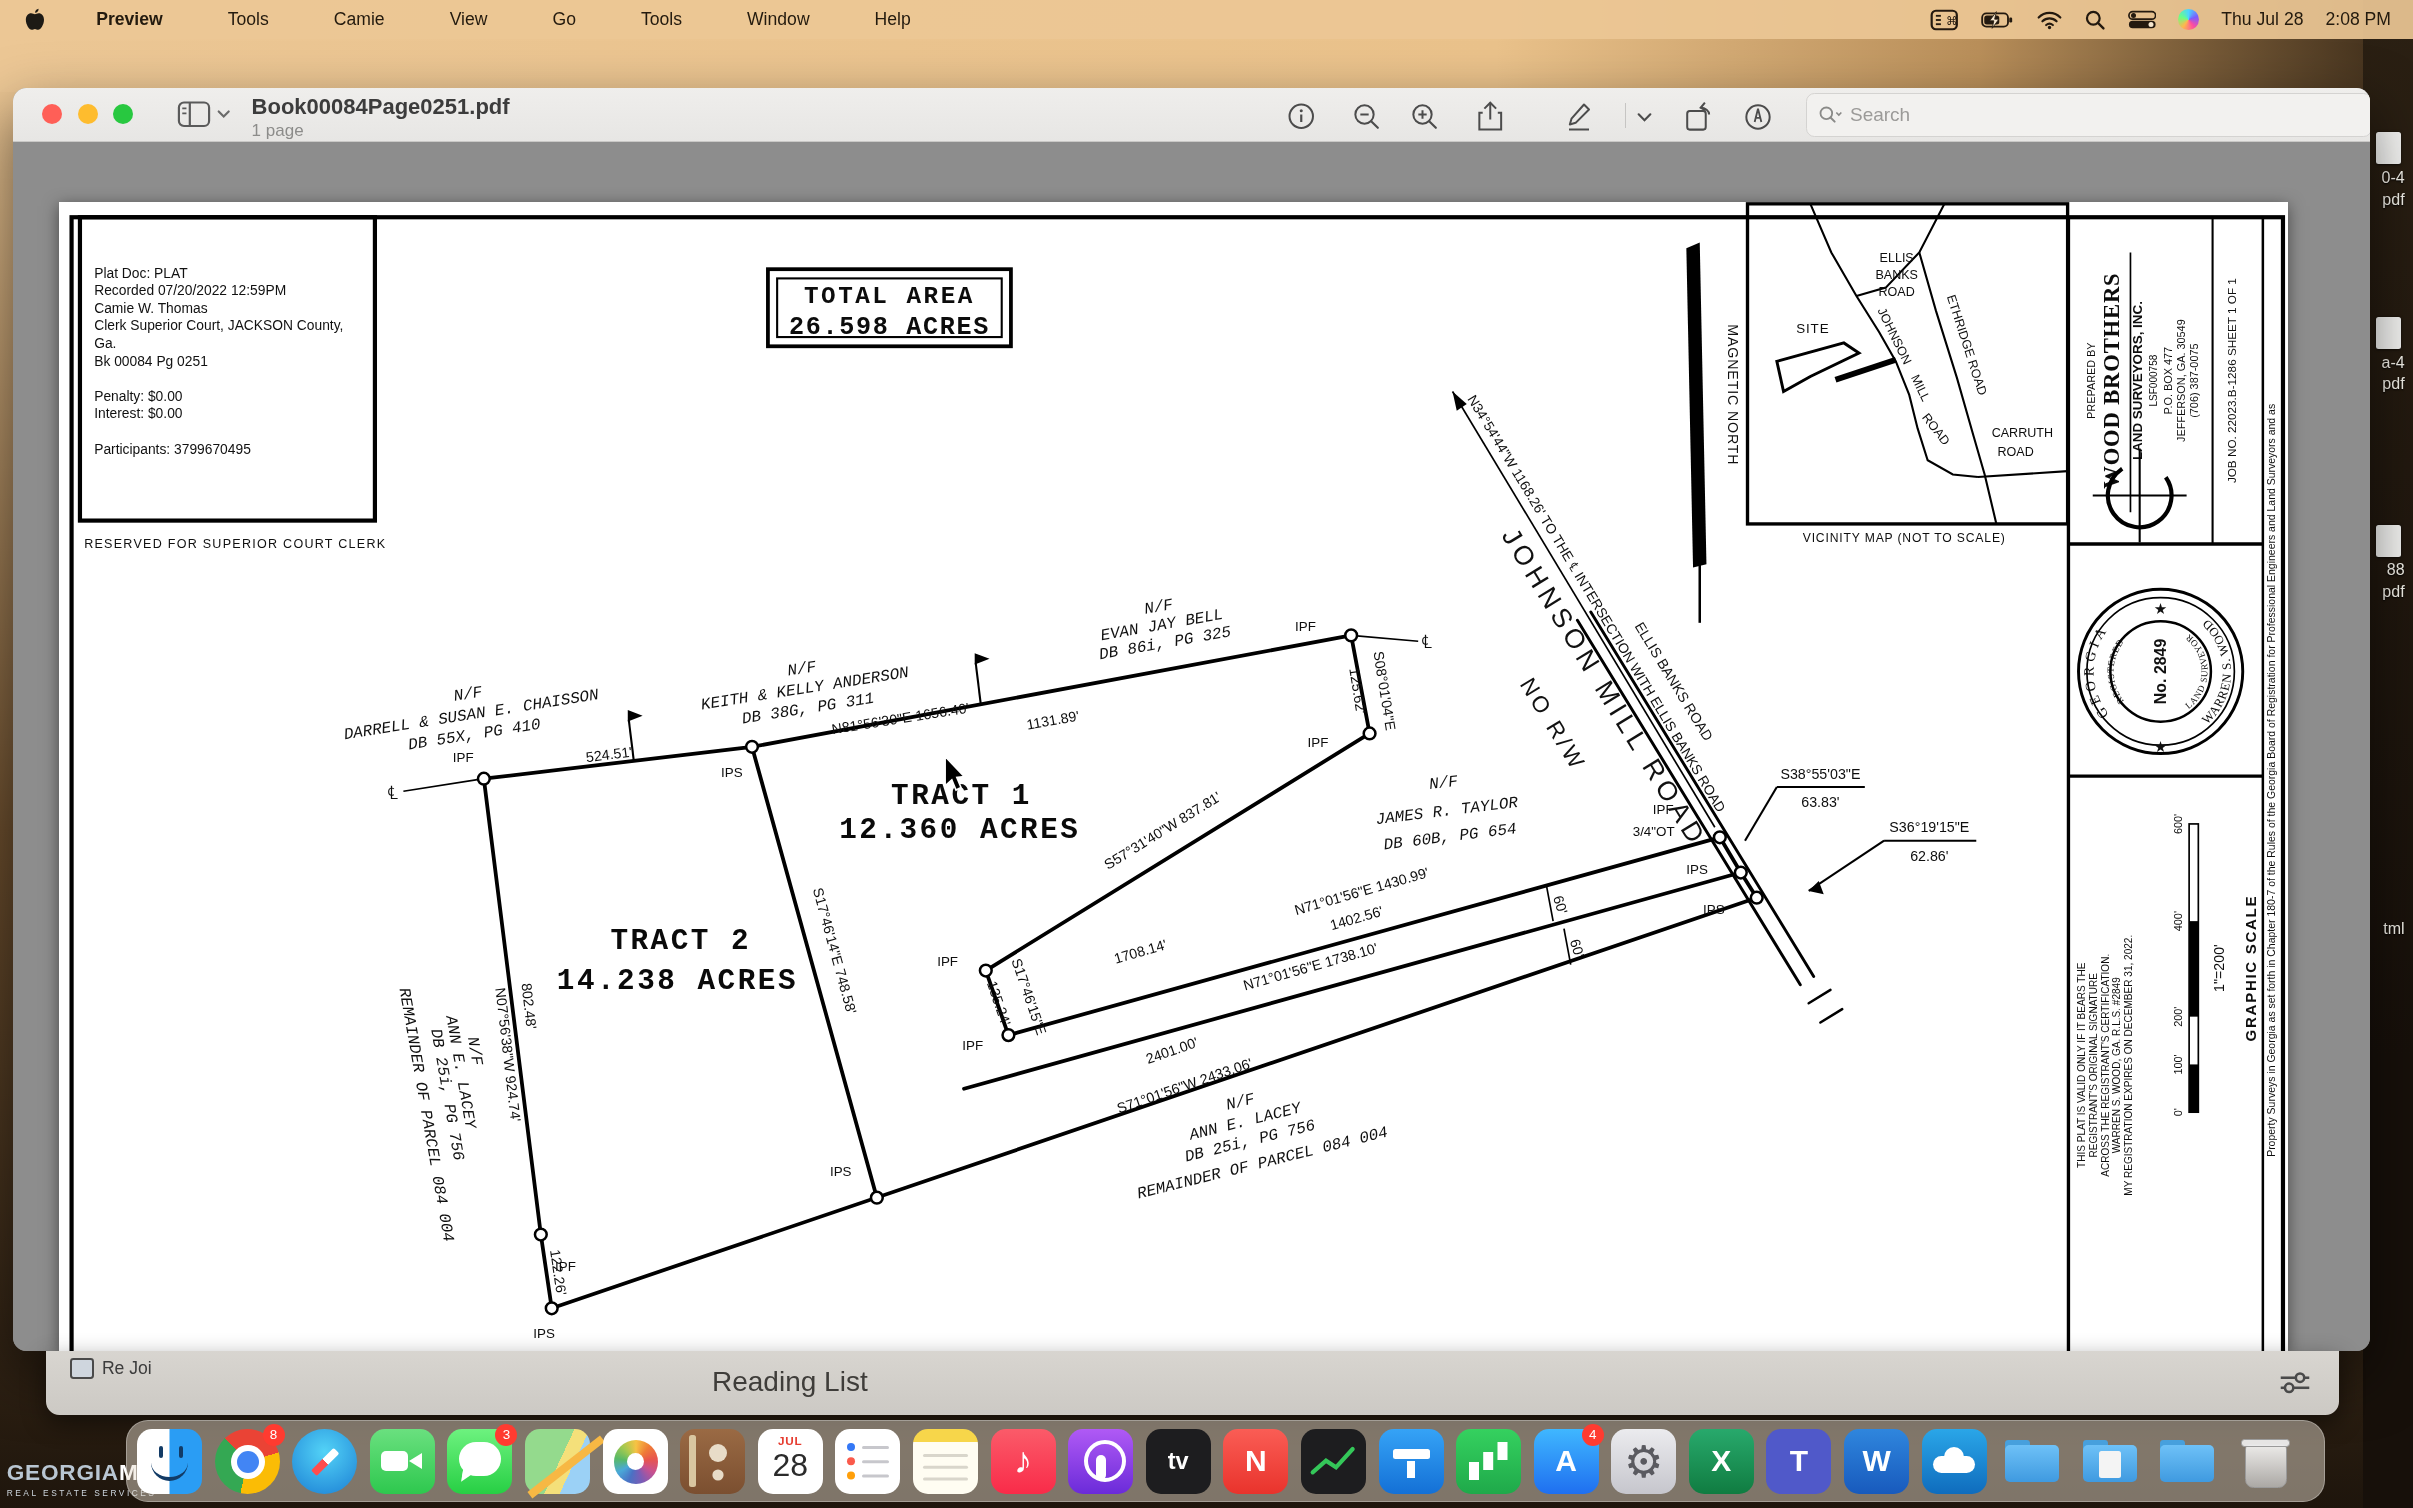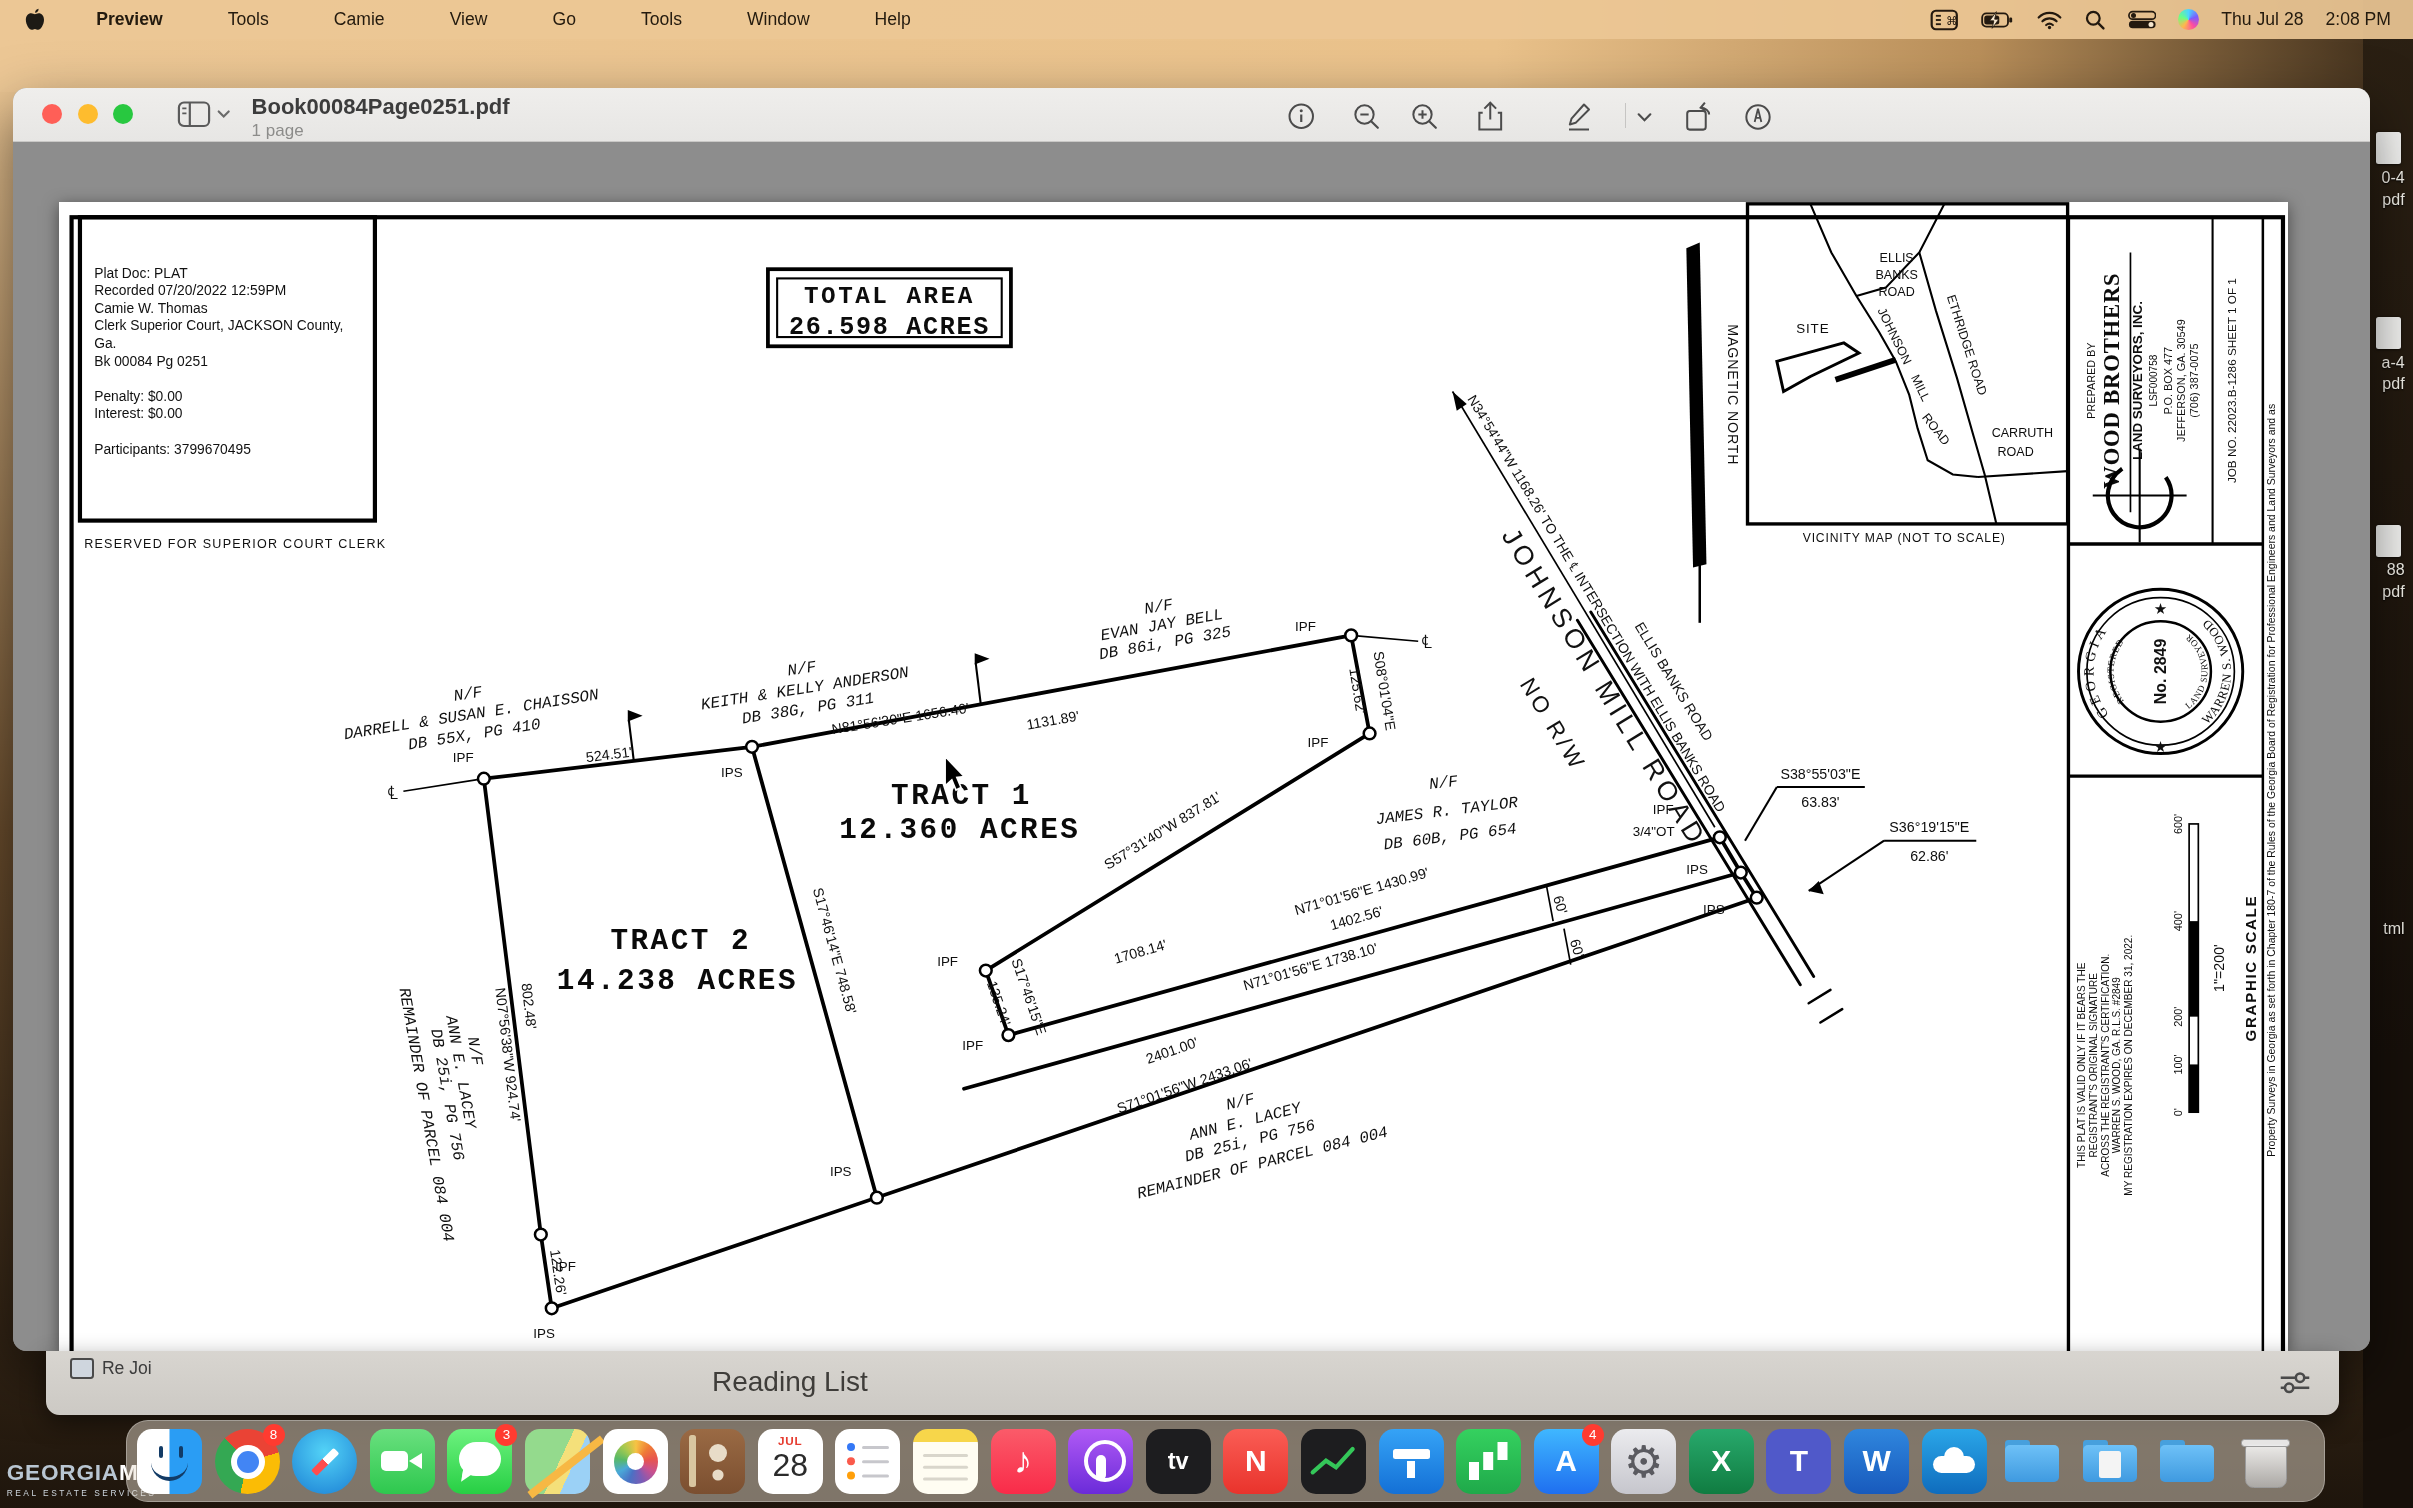--- a/index.html
+++ b/index.html
@@ -286,20 +286,28 @@
             <path d="M22 8 a10 8 0 0 1 10 8" fill="none" stroke="#4c4c4c" stroke-width="2.4"></path>
             <polyline points="27,2 22,8 28,11" fill="none" stroke="#4c4c4c" stroke-width="2.4"></polyline>
           </svg>
       </div>
       <div class="tbico" style="left:1727px;">
         <svg width="30" height="30" viewBox="0 0 36 36">
             <circle cx="18" cy="18" r="14" fill="none" stroke="#4c4c4c" stroke-width="2.4"></circle>
             <path d="M18 8 L22 24 M18 8 L14 24 M15 19 H21" stroke="#4c4c4c" stroke-width="2.2" fill="none"></path>
           </svg>
       </div>
+      <div id="searchfield">
+        <svg width="25" height="20" viewBox="0 0 30 24">
+          <circle cx="10" cy="10" r="7" fill="none" stroke="#8a8a88" stroke-width="2.2"></circle>
+          <line x1="15" y1="15" x2="20" y2="20" stroke="#8a8a88" stroke-width="2.4" stroke-linecap="round"></line>
+          <polyline points="22,9 25,12 28,9" fill="none" stroke="#8a8a88" stroke-width="2"></polyline>
+        </svg>
+        <span class="ph">Search</span>
+      </div>
     </div>
 
     <div id="content">
       <div id="page">
         <svg width="2229" height="1150" viewBox="70 240 2660 1372">
 
           <g stroke="#000" fill="none">
             <rect x="85" y="258" width="2639" height="1500" stroke-width="5"></rect>
             <line x1="2700" y1="258" x2="2700" y2="1758" stroke-width="3"></line>
             <line x1="2468" y1="258" x2="2468" y2="1758" stroke-width="4"></line>

